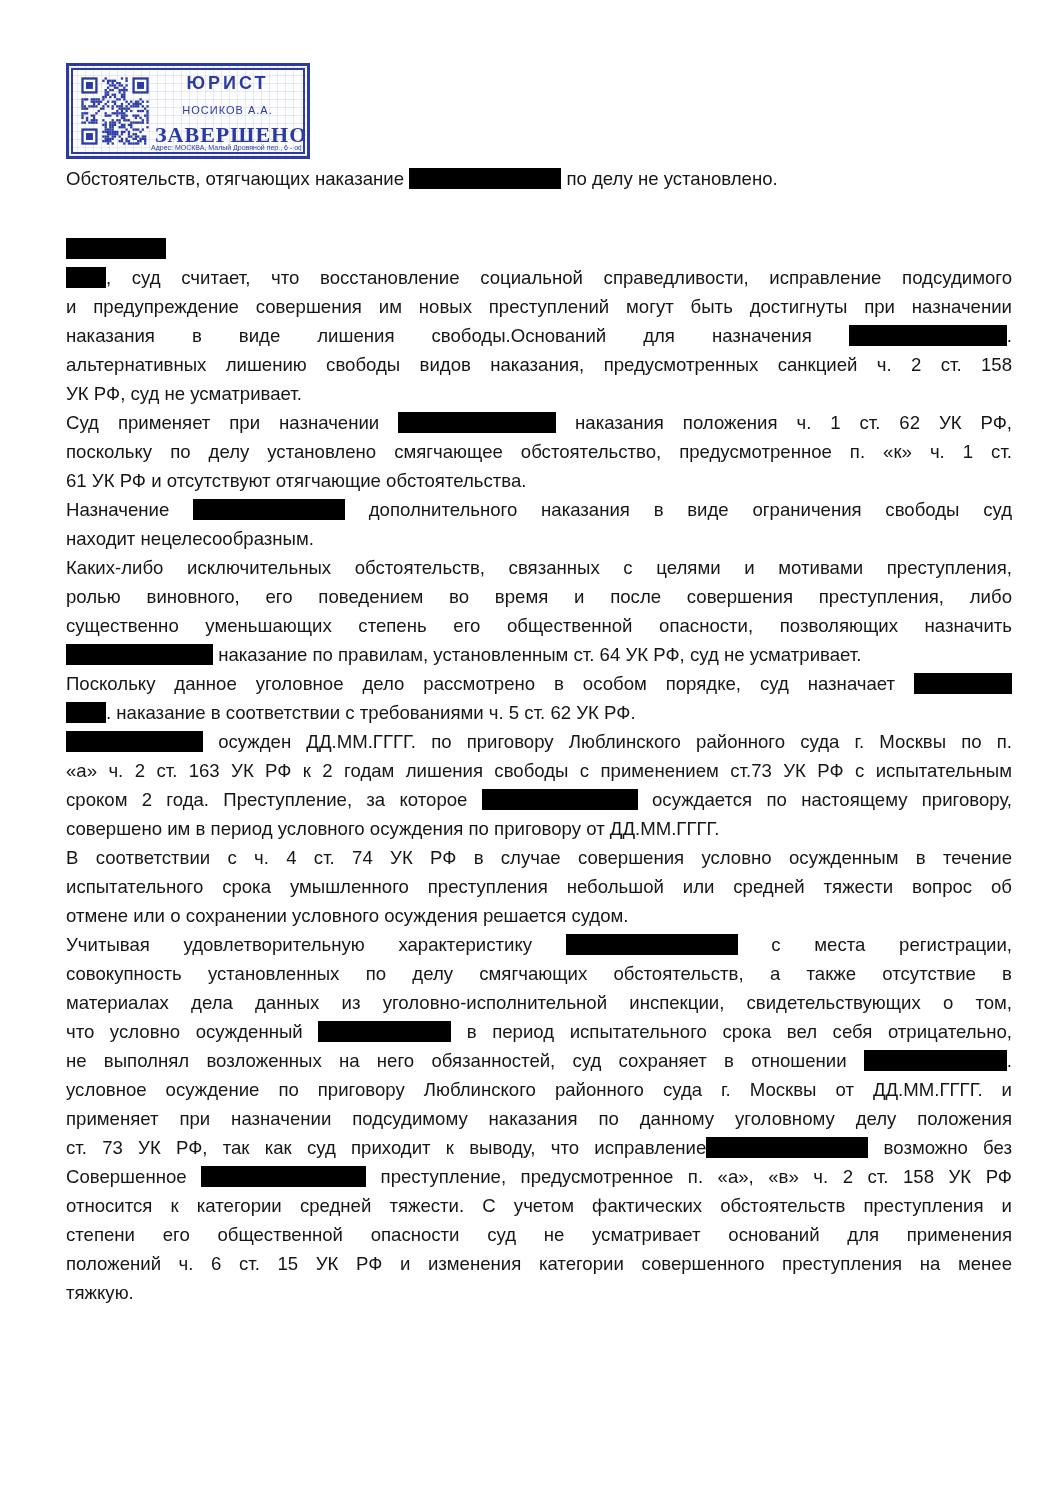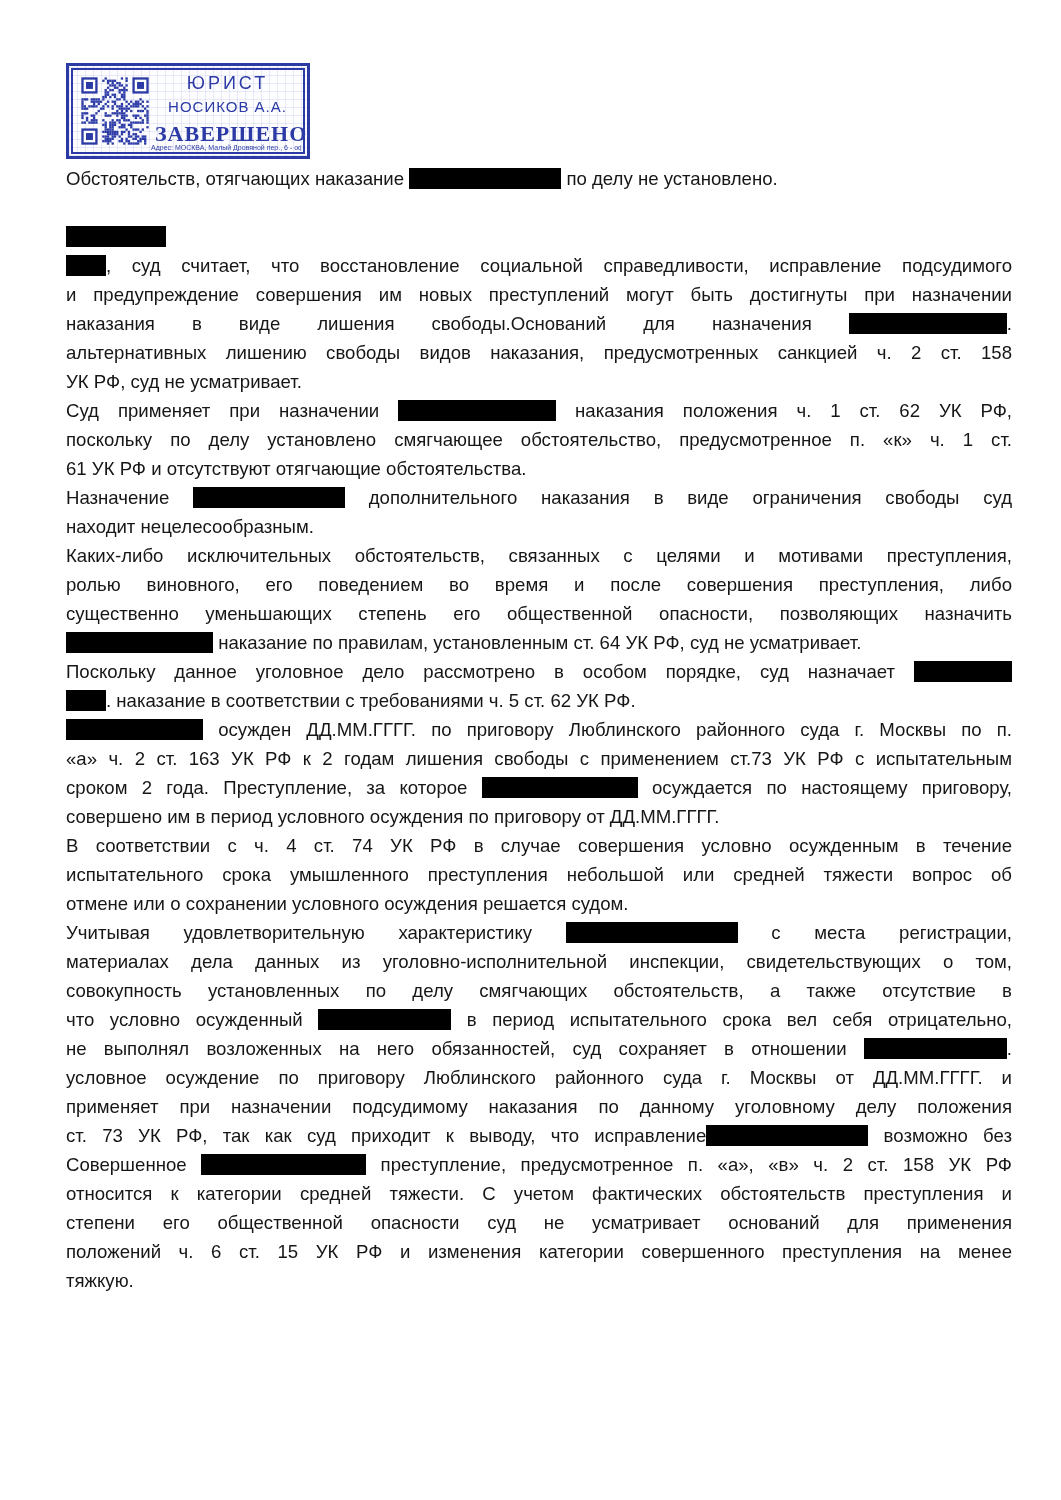--- a/index.html
+++ b/index.html
@@ -33,37 +33,37 @@
     border:2px solid var(--ink);
   }
   .qr{
     position:absolute;left:6px;top:5px;width:72px;height:72px;
     fill:var(--ink);
   }
   .stamp-text{
     position:absolute;left:82px;top:3px;right:3px;
     text-align:center;color:var(--ink);
   }
-  .s1{font-size:18px;letter-spacing:3px;font-weight:400;}
-  .s2{font-size:15px;letter-spacing:1px;margin-top:4px;}
+  .s1{font-size:18px;letter-spacing:3px;font-weight:700;}
+  .s2{font-size:11px;letter-spacing:1px;margin-top:10px;}
   .s3{font-family:"Liberation Serif",serif;font-weight:700;font-size:22px;letter-spacing:1px;margin-top:6px;}
   .s4{
     position:absolute;left:78px;right:2px;bottom:1px;
     font-size:7px;color:var(--ink);
     white-space:nowrap;overflow:hidden;text-align:center;
   }
   
   .doc{
     position:absolute;left:66px;top:164px;width:946px;
     color:var(--text);
     font-size:18.6px;
   }
   .line{height:29px;line-height:29px;overflow:hidden;white-space:nowrap;}
   .line.j{text-align:justify;text-align-last:justify;white-space:normal;}
-  .line.gap{margin-bottom:29px;}
+  .line.gap{margin-bottom:41px;}
   .redact{
     display:inline-block;height:21px;background:var(--redact);
     vertical-align:-4px;
   }
 </style>
 </head>
 <body>
 
 <div class="page">
 
@@ -388,22 +388,22 @@
       <div class="line j"><span>Поскольку данное уголовное дело рассмотрено в особом порядке, суд назначает </span><span class="redact" style="width: 98px;"></span></div>
       <div class="line"><span class="redact" style="width: 40px;"></span><span>. наказание в соответствии с требованиями ч. 5 ст. 62 УК РФ.</span></div>
       <div class="line j"><span class="redact" style="width: 137px;"></span><span> осужден ДД.ММ.ГГГГ. по приговору Люблинского районного суда г. Москвы по п.</span></div>
       <div class="line j"><span>«а» ч. 2 ст. 163 УК РФ к 2 годам лишения свободы с применением ст.73 УК РФ с испытательным</span></div>
       <div class="line j"><span>сроком 2 года. Преступление, за которое </span><span class="redact" style="width: 156px;"></span><span> осуждается по настоящему приговору,</span></div>
       <div class="line"><span>совершено им в период условного осуждения по приговору от ДД.ММ.ГГГГ.</span></div>
       <div class="line j"><span>В соответствии с ч. 4 ст. 74 УК РФ в случае совершения условно осужденным в течение</span></div>
       <div class="line j"><span>испытательного срока умышленного преступления небольшой или средней тяжести вопрос об</span></div>
       <div class="line"><span>отмене или о сохранении условного осуждения решается судом.</span></div>
       <div class="line j"><span>Учитывая удовлетворительную характеристику </span><span class="redact" style="width: 172px;"></span><span> с места регистрации,</span></div>
+      <div class="line j"><span>совокупность установленных по делу смягчающих обстоятельств, а также отсутствие в</span></div>
       <div class="line j"><span>материалах дела данных из уголовно-исполнительной инспекции, свидетельствующих о том,</span></div>
-      <div class="line j"><span>совокупность установленных по делу смягчающих обстоятельств, а также отсутствие в</span></div>
       <div class="line j"><span>что условно осужденный </span><span class="redact" style="width: 133px;"></span><span> в период испытательного срока вел себя отрицательно,</span></div>
       <div class="line j"><span>не выполнял возложенных на него обязанностей, суд сохраняет в отношении </span><span class="redact" style="width: 143px;"></span><span>.</span></div>
       <div class="line j"><span>условное осуждение по приговору Люблинского районного суда г. Москвы от ДД.ММ.ГГГГ. и</span></div>
       <div class="line j"><span>применяет при назначении подсудимому наказания по данному уголовному делу положения</span></div>
       <div class="line j"><span>ст. 73 УК РФ, так как суд приходит к выводу, что исправление</span><span class="redact" style="width: 162px;"></span><span> возможно без</span></div>
       <div class="line j"><span>Совершенное </span><span class="redact" style="width: 165px;"></span><span> преступление, предусмотренное п. «а», «в» ч. 2 ст. 158 УК РФ</span></div>
       <div class="line j"><span>относится к категории средней тяжести. С учетом фактических обстоятельств преступления и</span></div>
       <div class="line j"><span>степени его общественной опасности суд не усматривает оснований для применения</span></div>
       <div class="line j"><span>положений ч. 6 ст. 15 УК РФ и изменения категории совершенного преступления на менее</span></div>
       <div class="line"><span>тяжкую.</span></div>

